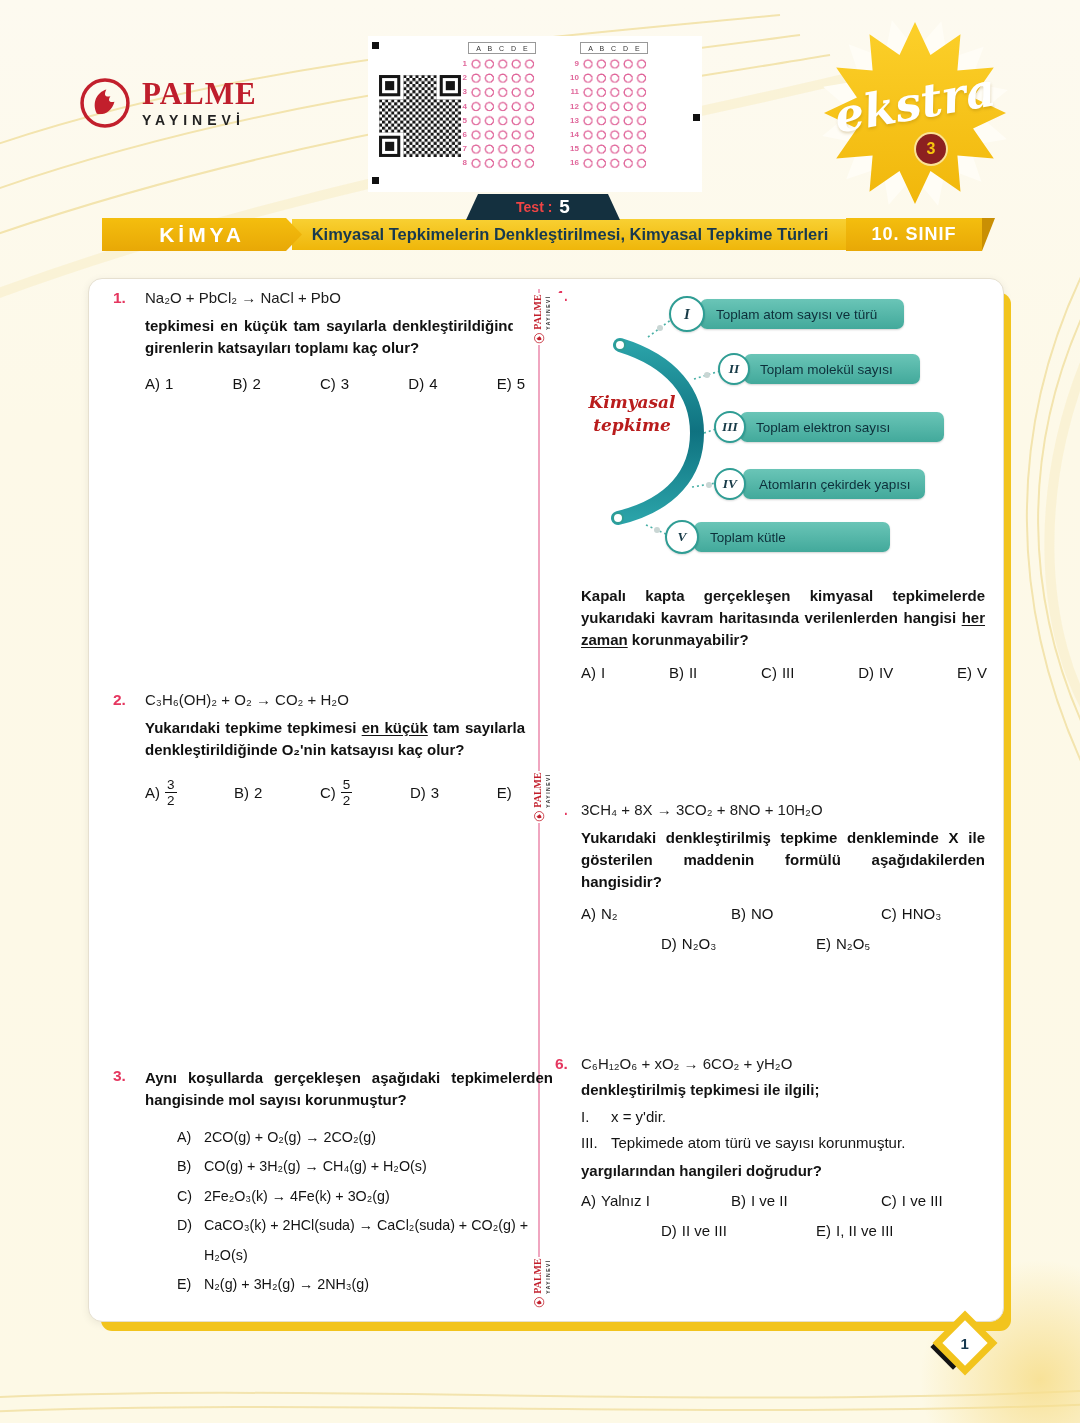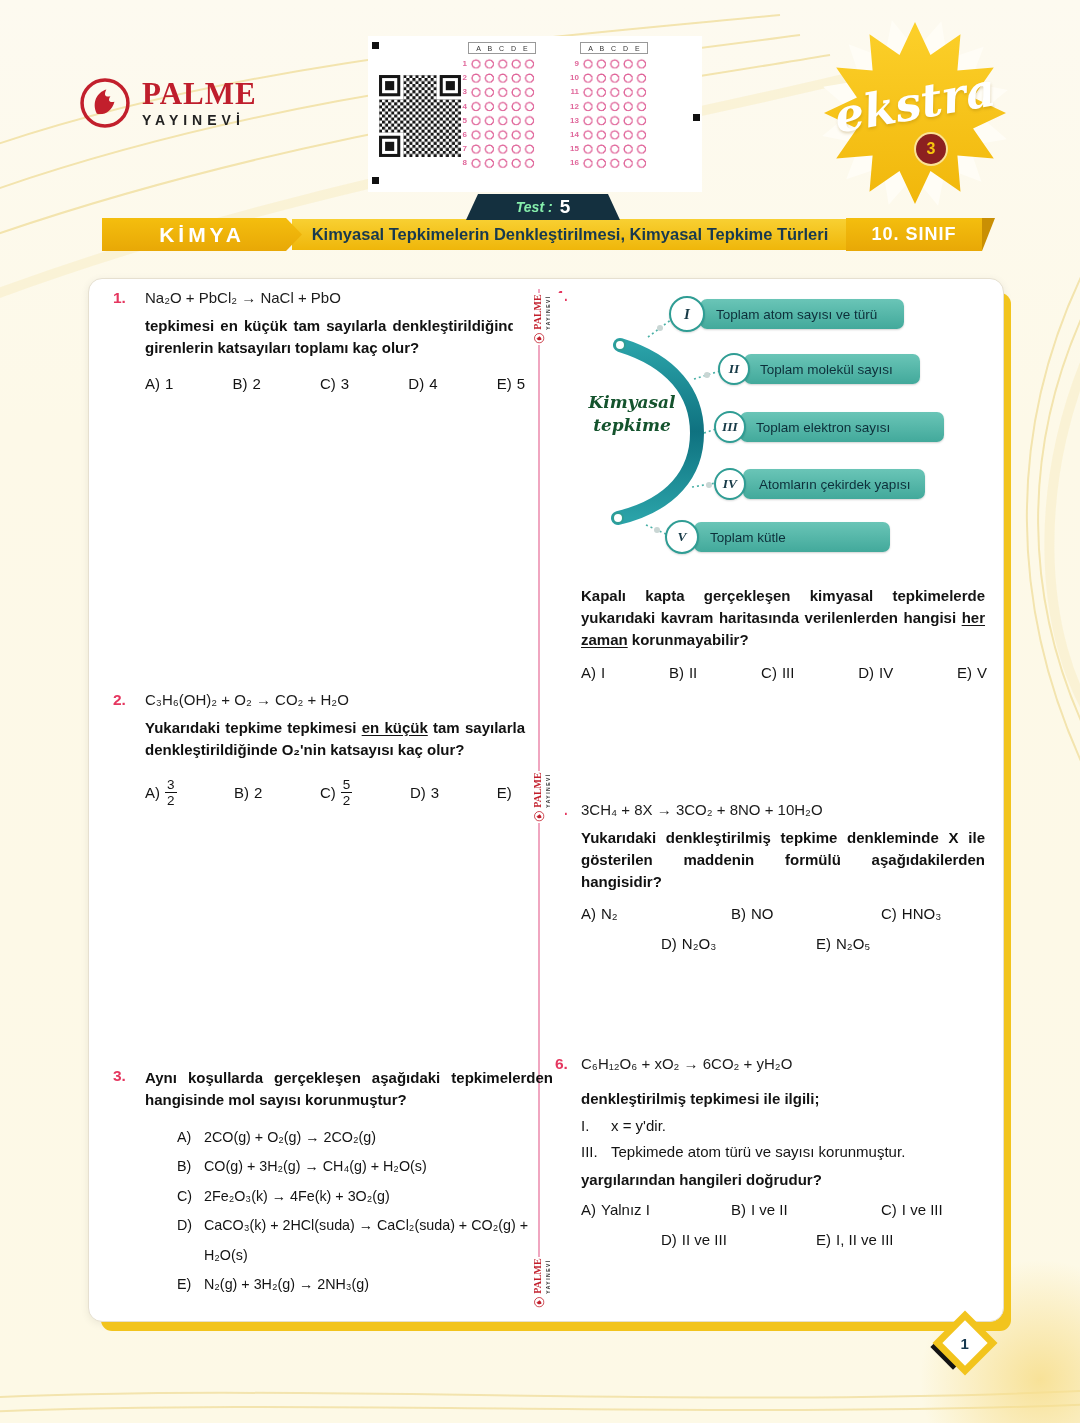--- a/index.html
+++ b/index.html
@@ -51,21 +51,21 @@
       color:#fff;font-weight:bold;font-size:21px;letter-spacing:4px;display:flex;
       align-items:center;justify-content:center}
   .band-grade{position:absolute;left:846px;top:218px;width:136px;height:33px;
       background:linear-gradient(180deg,#f4be0e,#e8a806);color:#fff;font-weight:bold;
       font-size:18px;letter-spacing:1px;display:flex;align-items:center;justify-content:center}
   .band-grade:after{content:"";position:absolute;right:-13px;top:0;width:0;height:0;
       border-left:13px solid #c98f04;border-bottom:33px solid transparent}
   .test-tab{position:absolute;left:466px;top:194px;width:154px;height:26px;background:#14303f;
       clip-path:polygon(12px 0,142px 0,154px 26px,0 26px);display:flex;align-items:center;
       justify-content:center;gap:7px}
-  .test-tab .tl{color:#86efac;font-style:italic;font-size:14px;font-weight:bold}
+  .test-tab .tl{color:#ef4444;font-size:14px;font-weight:bold}
   .test-tab .tn{color:#fff;font-size:19px;font-weight:bold}
 
   
   .card{position:absolute;left:88px;top:278px;width:916px;height:1044px;background:#fff;
         border:1px solid #e6e0d0;border-radius:14px;
         box-shadow:10px 12px 0 -3px #f2c41d,0 2px 8px rgba(0,0,0,.07)}
   .divider{position:absolute;left:449px;top:10px;bottom:12px;width:2px;background:#f0a6c0}
   .mini{position:absolute;left:424px;width:52px;height:52px;display:flex;align-items:center;
         justify-content:center;background:#fff;z-index:2}
   .mini-inner{transform:rotate(-90deg);display:flex;align-items:center;gap:3px;white-space:nowrap}
@@ -89,33 +89,33 @@
   .ul{text-decoration:underline;text-underline-offset:2px}
   .opts{display:flex;justify-content:space-between;margin-top:16px;align-items:center}
   .opt{display:inline-flex;gap:5px;align-items:center}
   .frac{display:inline-flex;flex-direction:column;align-items:center;line-height:1.15;
         font-size:13.5px;vertical-align:middle}
   .frac .den{border-top:1px solid #111;padding:0 2px}
   .ropt{display:flex;margin-left:32px;line-height:29.5px;font-size:14.3px}
   .ropt .ol{width:27px;flex:none}
   .ritem{display:flex;margin-left:30px;line-height:26px}
   .ritem .rn{width:30px;flex:none}
-  .lead{font-weight:bold;margin-top:18px}
+  .lead{font-weight:bold;margin-top:9px}
   .closing{font-weight:bold;margin-top:6px}
   .optrow{display:flex;margin-left:30px;margin-top:13px}
   .optrow .o1{min-width:150px}.optrow .o2{min-width:150px}
   .optrow.r2{margin-left:110px}
   .optrow.r2 .o1{min-width:155px}
 
   
   .cmap{position:relative;margin-left:25px;width:420px;height:292px}
   .cmap-svg{position:absolute;left:0;top:0}
   .kimtext{position:absolute;left:0px;top:104px;width:112px;text-align:center;
      font-family:"DejaVu Serif","Liberation Serif",serif;font-style:italic;font-weight:bold;
-     font-size:17px;color:#14532d;line-height:1.35;z-index:3}
+     font-size:17px;color:#b91c1c;line-height:1.35;z-index:3}
   .nodec{position:absolute;background:#fff;border:2px solid #2f9d94;border-radius:50%;
      display:flex;align-items:center;justify-content:center;z-index:2;
      font-family:"Liberation Serif","DejaVu Serif",serif;font-style:italic;font-weight:bold;
      color:#173a47;font-size:13.5px;box-shadow:0 1px 2px rgba(0,0,0,.15)}
   .n1{left:93px;top:9px;width:36px;height:36px;font-size:15px}
   .n2{left:142px;top:66px;width:32px;height:32px}
   .n3{left:138px;top:124px;width:32px;height:32px}
   .n4{left:138px;top:181px;width:32px;height:32px}
   .n5{left:89px;top:233px;width:34px;height:34px}
   .pill{position:absolute;background:linear-gradient(180deg,#6ac5b7,#42a99b);border-radius:7px;

